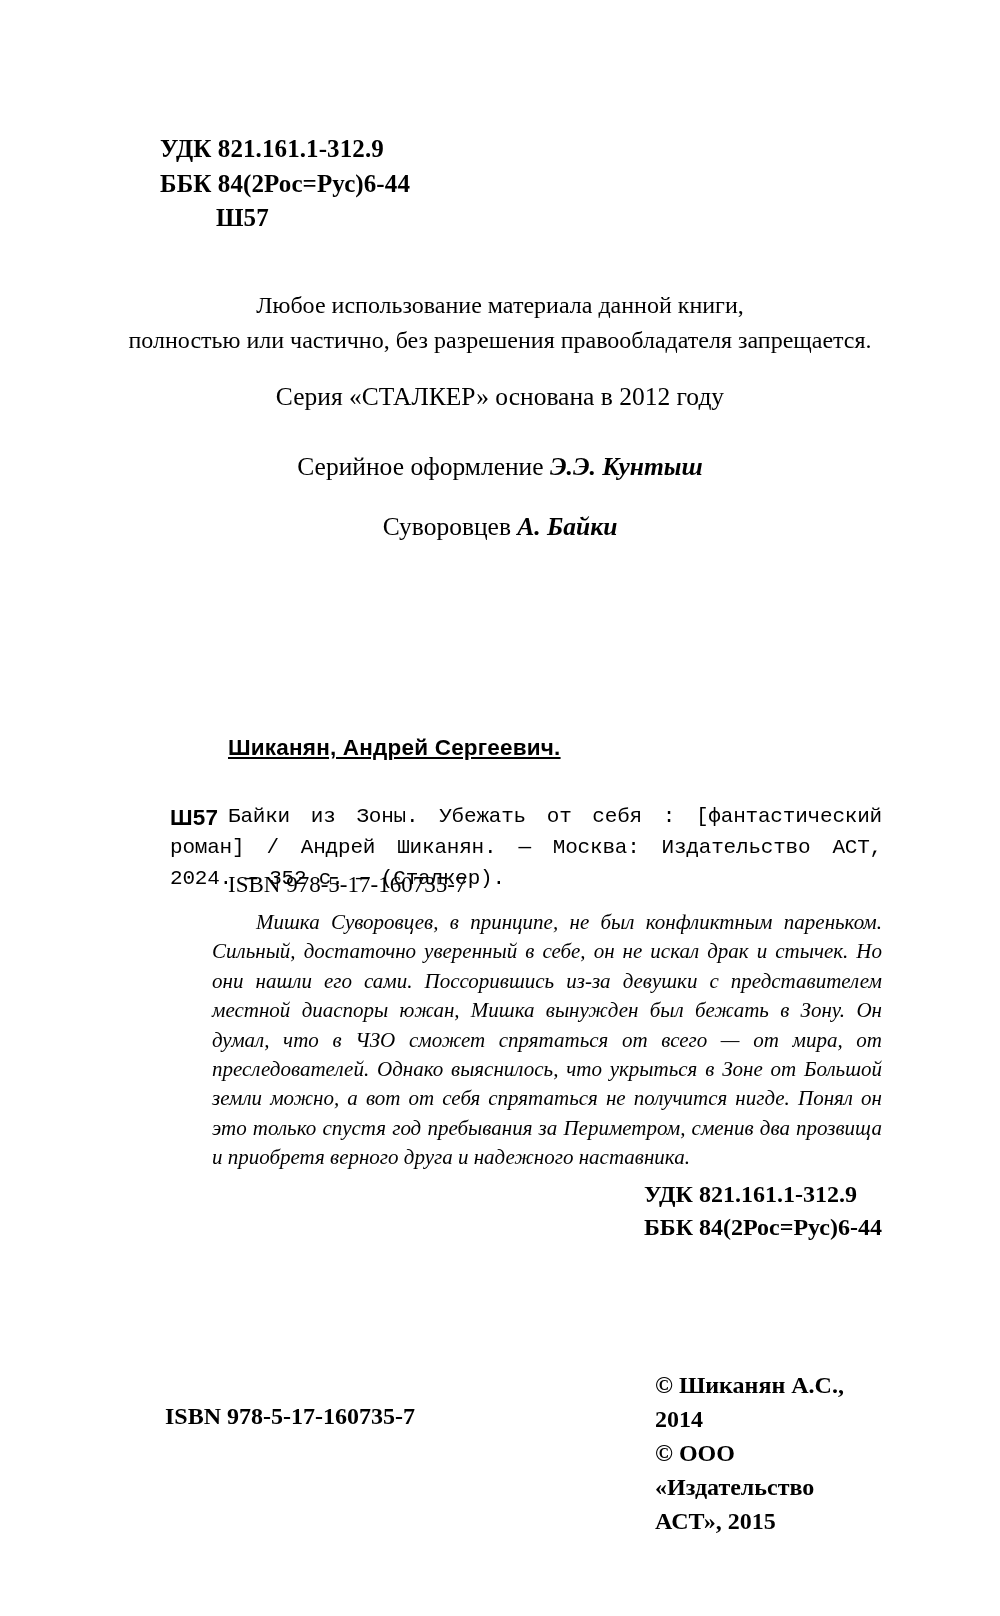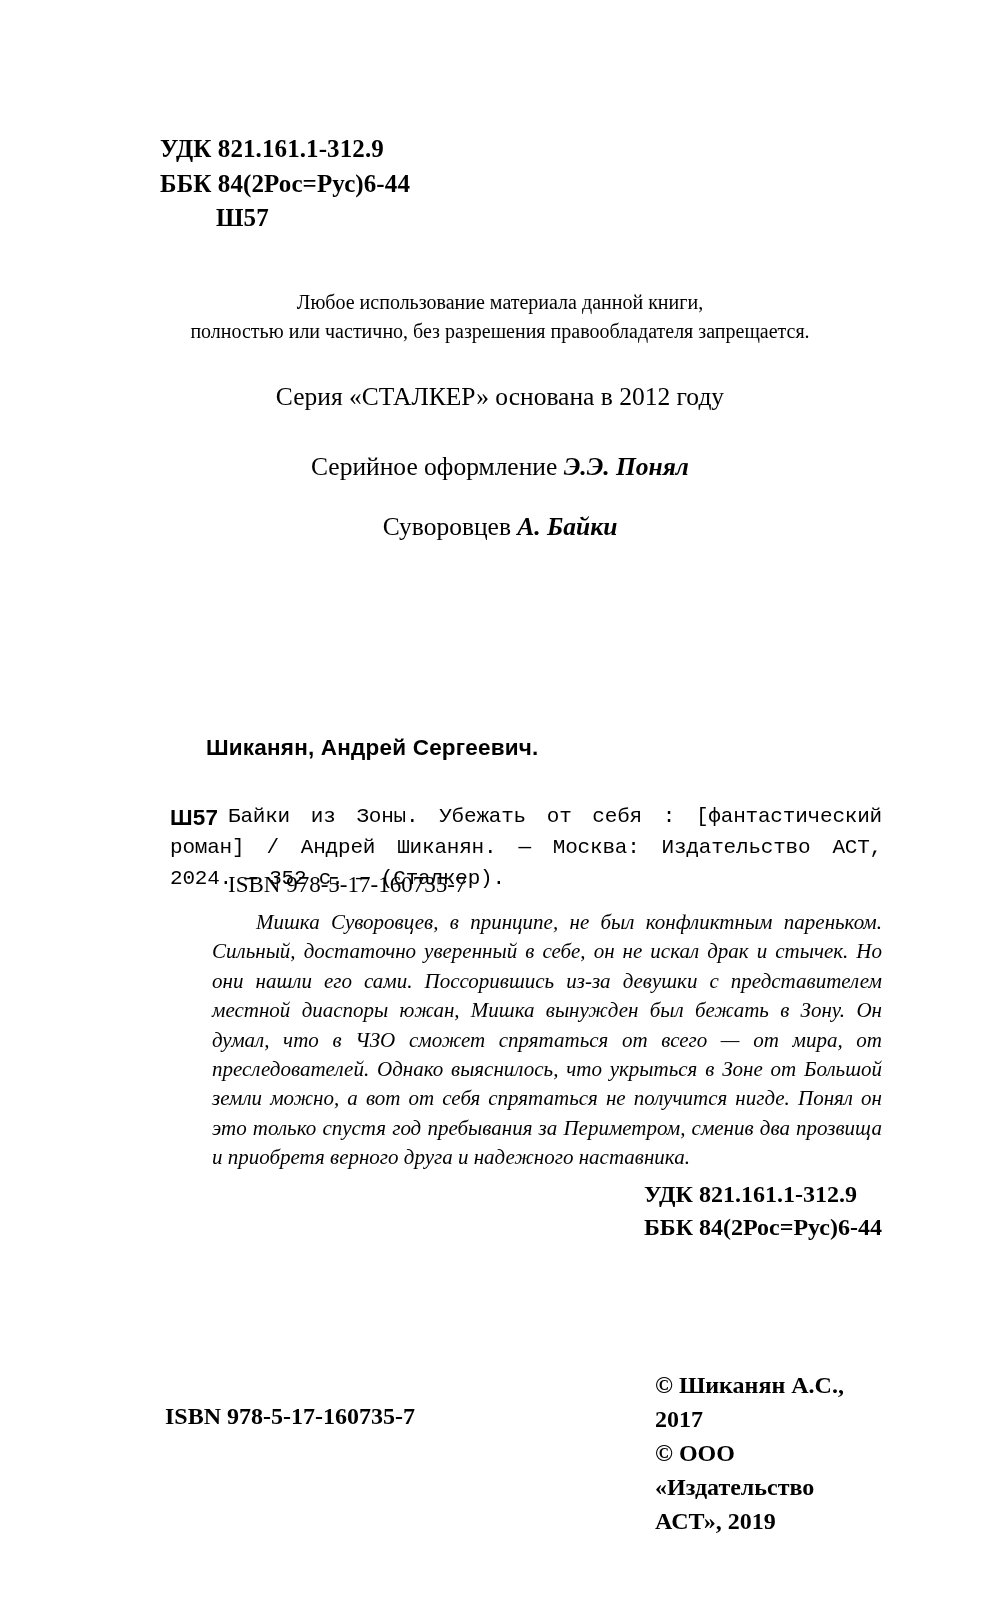--- a/index.html
+++ b/index.html
@@ -37,21 +37,21 @@
   .class-line { white-space: pre; }
   .class-line.indent { padding-left: 56px; }
 
   
   .notice {
     position: absolute;
     left: 125px;
     right: 125px;
     top: 288px;
     text-align: center;
-    font-size: 20px;
+    font-size: 24px;
     line-height: 1.45;
   }
 
   .series-line {
     position: absolute;
     left: 125px;
     right: 125px;
     top: 382px;
     text-align: center;
     font-size: 25.5px;
@@ -79,22 +79,23 @@
   .cip {
     position: absolute;
     left: 170px;
     right: 118px;
     top: 735px;
   }
   .cip-author {
     font-family: "Liberation Sans", sans-serif;
     font-weight: bold;
     font-size: 22.5px;
-    margin-left: 36px;
+    margin-left: 58px;
     letter-spacing: 0.2px;
+    text-decoration: underline;
   }
   .cip-body {
     position: relative;
     margin-top: 7px;
     font-family: "Liberation Mono", monospace;
     font-size: 21px;
     line-height: 1.48;
     text-align: justify;
     letter-spacing: -0.2px;
   }
@@ -178,21 +179,21 @@
 
   <div class="notice">
     <div>Любое использование материала данной книги,</div>
     <div>полностью или частично, без разрешения правообладателя запрещается.</div>
   </div>
 
   <div class="series-line">Серия «СТАЛКЕР» основана в 2012 году</div>
 
   <div class="design-line">
     <span>Серийное оформление</span>
-    <span class="italic">Э.Э. Понял</span>
+    <span class="italic">Э.Э. Кунтыш</span>
   </div>
 
   <div class="illus-line">
     <span>Суворовцев</span>
     <span class="italic">А. Байки</span>
   </div>
 
   <div class="cip">
     <div class="cip-author">Шиканян, Андрей Сергеевич.</div>
     <div class="cip-body">
@@ -207,19 +208,19 @@
     <p>Мишка Суворовцев, в принципе, не был конфликтным пареньком. Сильный, достаточно уверенный в себе, он не искал драк и стычек. Но они нашли его сами. Поссорившись из-за девушки с представителем местной диаспоры южан, Мишка вынужден был бежать в Зону. Он думал, что в ЧЗО сможет спрятаться от всего — от мира, от преследователей. Однако выяснилось, что укрыться в Зоне от Большой земли можно, а вот от себя спрятаться не получится нигде. Понял он это только спустя год пребывания за Периметром, сменив два прозвища и приобретя верного друга и надежного наставника.</p>
   </div>
 
   <div class="class-bottom">
     <div>УДК 821.161.1-312.9</div>
     <div>ББК 84(2Рос=Рус)6-44</div>
   </div>
 
   <div class="footer">
     <div class="footer-right">
-      <div>© Шиканян А.С., 2017</div>
-      <div>© ООО «Издательство АСТ», 2019</div>
+      <div>© Шиканян А.С., 2014</div>
+      <div>© ООО «Издательство АСТ», 2015</div>
     </div>
     <div class="footer-left">ISBN 978-5-17-160735-7</div>
   </div>
 
 </div>
 
 </body></html>

